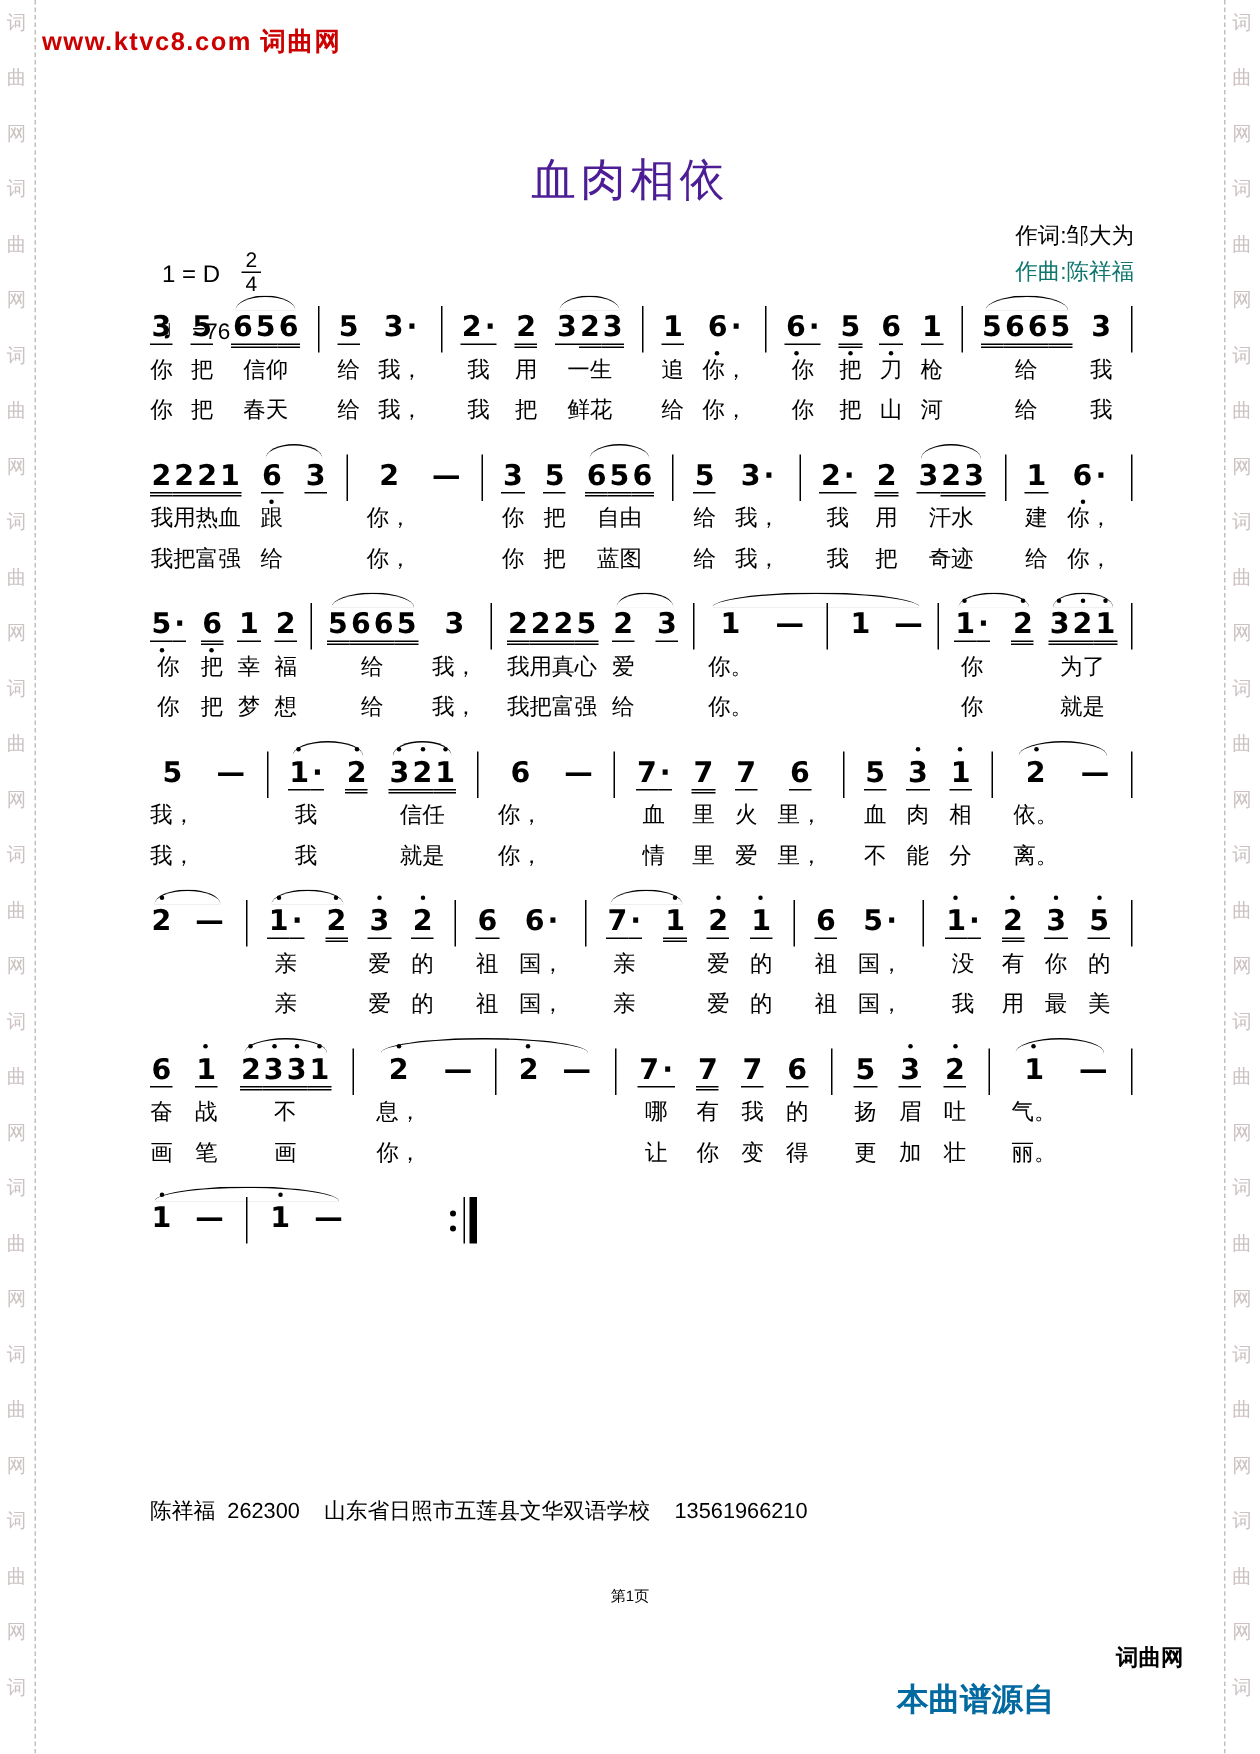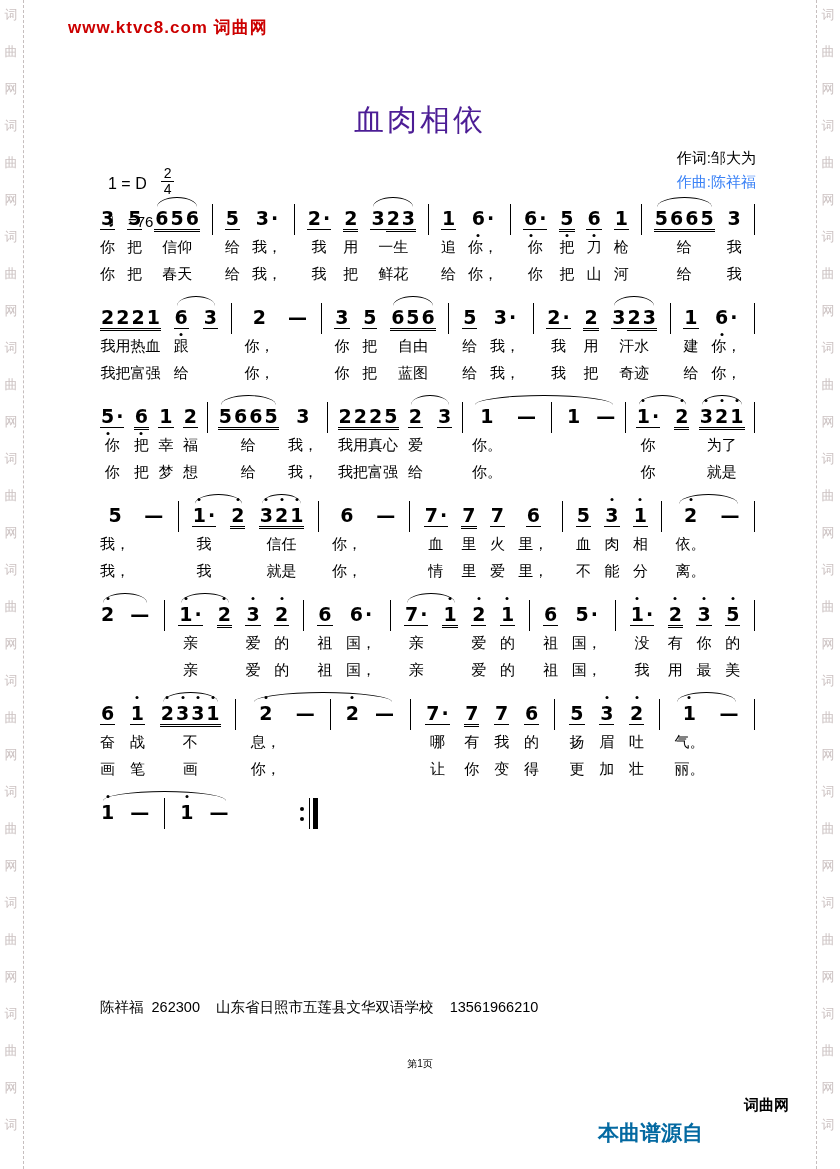--- a/index.html
+++ b/index.html
@@ -9,31 +9,31 @@
   }
   
   .wm-col{position:absolute;top:0;bottom:0;width:18px;display:flex;flex-direction:column;
     gap:24px;padding-top:8px;color:#ccc2c2;font-size:13px;text-align:center;line-height:13px;}
   .wm-left{left:2px;}
   .wm-right{right:3px;}
   .vline{position:absolute;top:0;bottom:0;width:0;border-left:1px dashed #c6bebe;}
   .vl-left{left:23px;}
   .vl-right{left:816px;}
 
-  .site-header{position:absolute;left:28px;top:16px;color:#cc0000;font-size:17px;font-weight:bold;letter-spacing:1px;margin-left:40px;}
+  .site-header{position:absolute;left:28px;top:16px;color:#cc0000;font-size:17px;font-weight:bold;letter-spacing:1px;}
   .title{position:absolute;left:0;top:100px;width:100%;text-align:center;color:#4c1d95;font-size:30px;letter-spacing:3px;}
   .keysig{position:absolute;left:108px;top:146px;font-size:16px;}
   .keyrow{display:flex;align-items:center;margin-top:24px;}
   .frac{display:inline-block;text-align:center;font-size:14px;line-height:15px;margin-left:14px;margin-top:-4px;}
   .frac .top{display:block;border-bottom:1px solid #000;padding:0 3px;}
   .frac .bot{display:block;}
   .temporow{margin-top:13px;font-size:15px;}
   .temporow .nq{font-size:19px;margin-right:1px;}
   .credits{position:absolute;right:84px;top:146px;font-size:15px;line-height:24px;}
-  .credit-composer{color:#3b82f6;}
+  .credit-composer{color:#0f766e;}
 
   
   .score{position:absolute;left:100px;top:196px;width:655px;}
   .system{display:flex;justify-content:space-between;align-items:flex-start;margin-bottom:9px;}
   .system.short{width:218px;}
   .tok{position:relative;display:flex;flex-direction:column;align-items:center;}
   .grp{position:relative;display:flex;align-items:flex-start;gap:14px;}
   .note{height:25px;margin-top:11px;display:flex;align-items:baseline;font-weight:bold;
         font-size:19px;line-height:22px;font-family:"DejaVu Sans",sans-serif;}
   .seg{position:relative;display:inline-block;padding:0 1px;}

